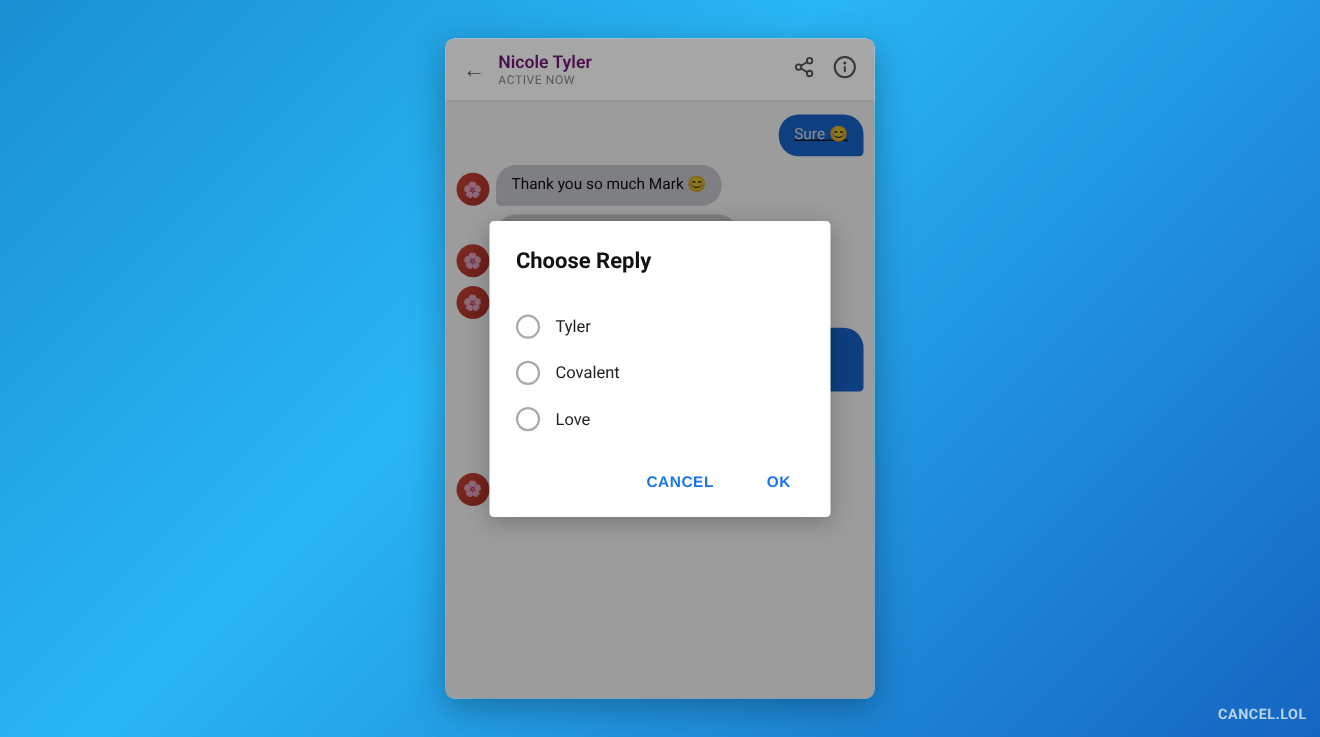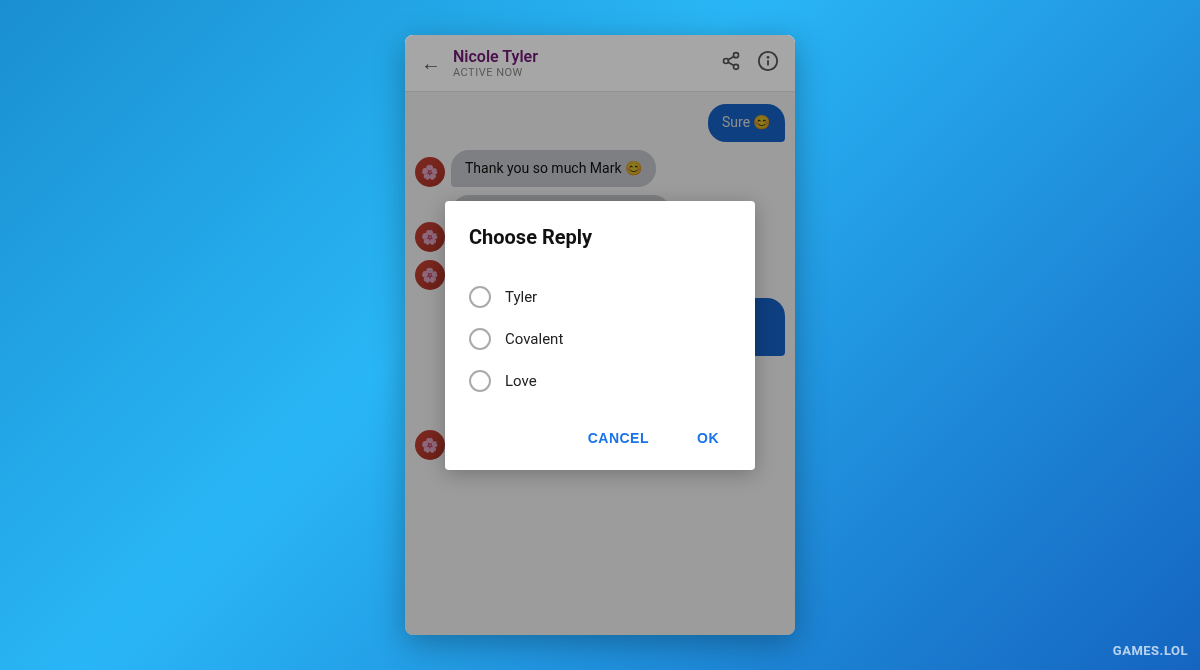--- a/index.html
+++ b/index.html
@@ -93,20 +93,21 @@
     }
 
     
     .msg-row {
       display: flex;
       align-items: flex-end;
       gap: 6px;
     }
     .msg-row.sent {
       justify-content: flex-end;
+      text-decoration: underline;
     }
     .msg-row.received {
       justify-content: flex-start;
     }
     .avatar-circle {
       width: 30px;
       height: 30px;
       border-radius: 50%;
       background: linear-gradient(135deg, #e74c3c, #c0392b);
       display: flex;
@@ -287,13 +288,13 @@
 
       <div class="dialog-actions">
         <button class="btn-cancel">CANCEL</button>
         <button class="btn-ok">OK</button>
       </div>
     </div>
   </div>
 
 </div>
 
-<div class="watermark">GAMES.LOL</div>
+<div class="watermark">CANCEL.LOL</div>
 
 </body></html>

